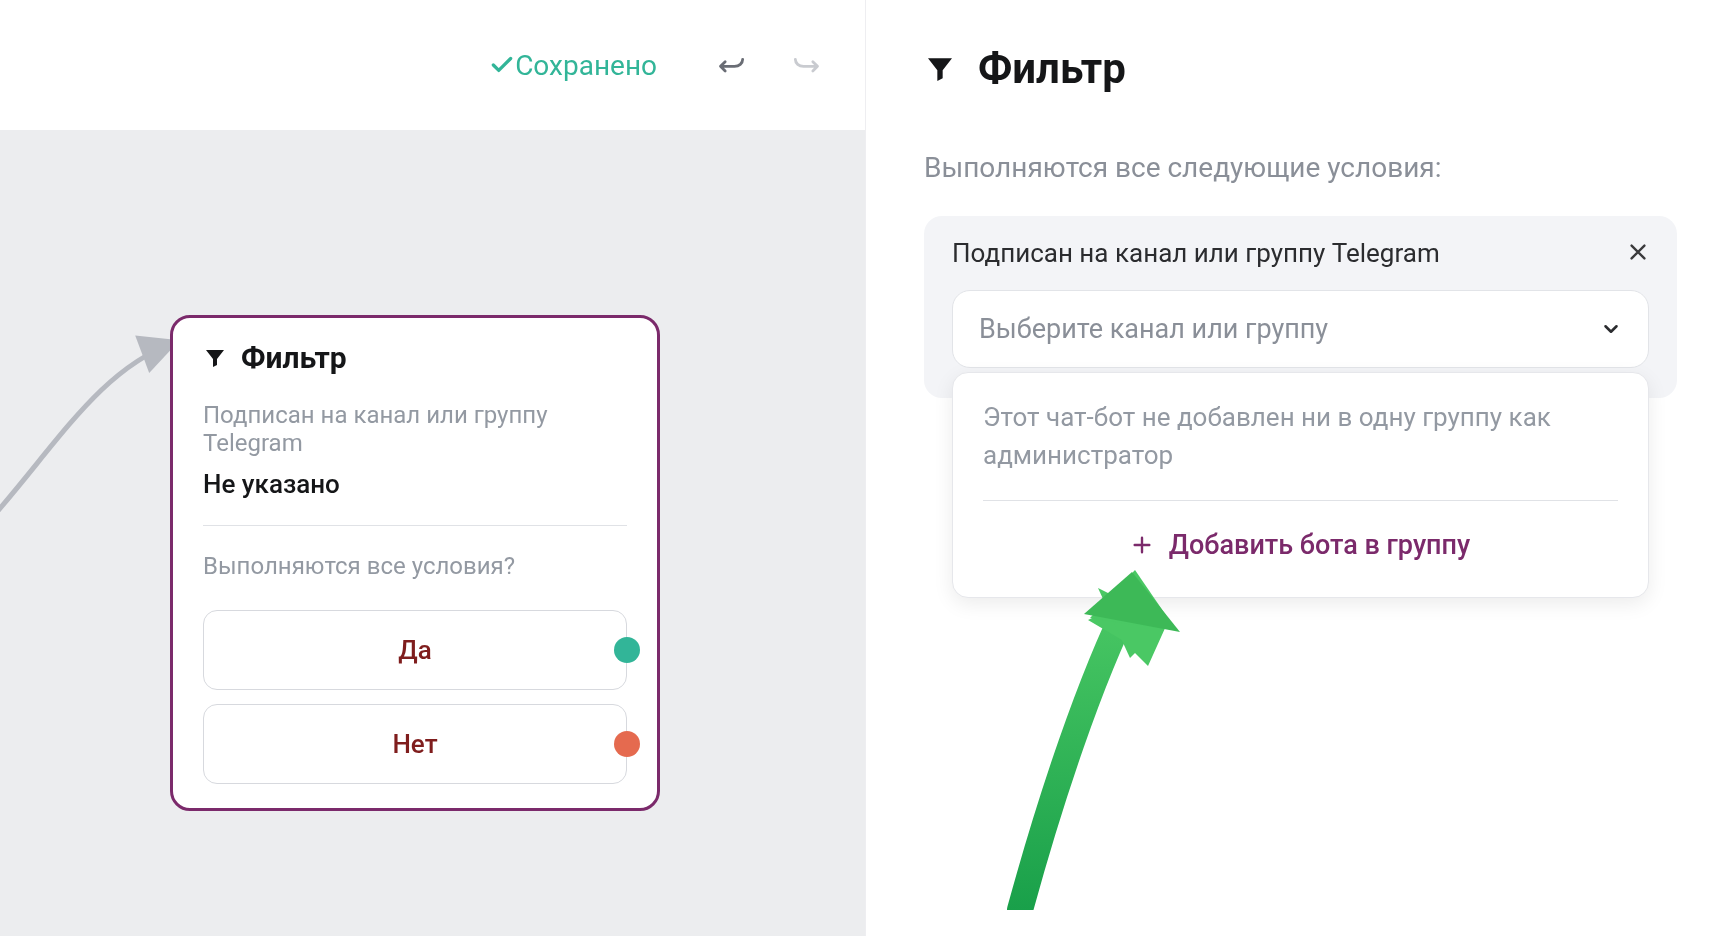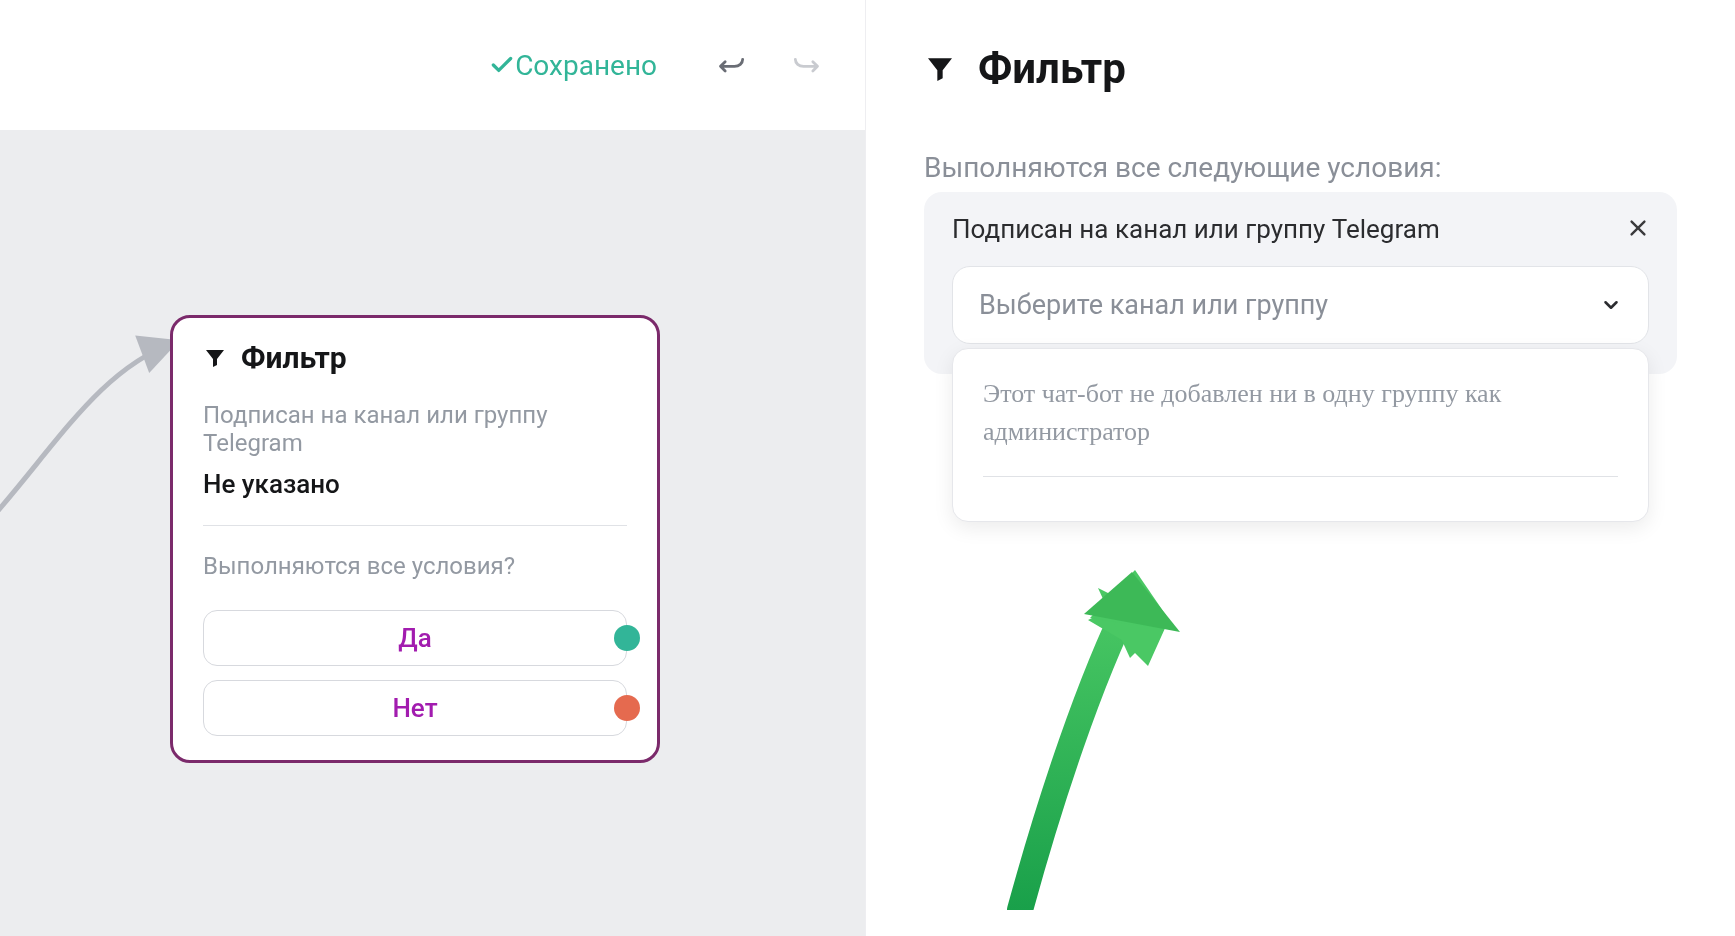--- a/index.html
+++ b/index.html
@@ -73,25 +73,25 @@
 .filter-card hr {
   border: none; border-top: 1px solid #e0e2e6; margin: 26px 0;
 }
 .filter-card-q {
   color: #9399a2; font-size: 24px; margin-bottom: 30px;
 }
 .branch-btn {
   display: block; width: 100%;
   text-align: center;
   font-size: 26px; font-weight: 500;
-  color: #a21caf;
+  color: #7f1d1d;
   background: #fff;
   border: 1px solid #d7d9de;
   border-radius: 14px;
-  padding: 12px 0;
+  padding: 24px 0;
   position: relative;
   margin-bottom: 14px;
 }
 .branch-btn:last-child { margin-bottom: 0; }
 .branch-dot {
   position: absolute;
   right: -14px; top: 50%;
   transform: translateY(-50%);
   width: 26px; height: 26px;
   border-radius: 50%;
@@ -109,21 +109,21 @@
   padding: 44px 58px;
 }
 .panel-title {
   display: flex; align-items: center; gap: 22px;
   font-size: 42px; font-weight: 700;
   color: #151618;
   margin-bottom: 58px;
 }
 .panel-subtext {
   color: #8a8f98; font-size: 28px;
-  margin-bottom: 8px;
+  margin-bottom: 32px;
 }
 .cond-group {
   background: #f3f4f7;
   border-radius: 18px;
   padding: 22px 28px 30px;
   position: relative;
 }
 .cond-header {
   display: flex; justify-content: space-between; align-items: center;
   margin-bottom: 22px;
@@ -156,21 +156,20 @@
   border-radius: 16px;
   box-shadow: 0 6px 20px rgba(0,0,0,0.08);
   padding: 26px 30px;
   z-index: 2;
 }
 .popover-msg {
   color: #9399a2; font-size: 26px; line-height: 1.45;
   border-bottom: 1px solid #e0e2e6;
   padding-bottom: 26px;
   margin-bottom: 18px;
-  font-family: Liberation Serif, serif;
 }
 .add-bot-btn {
   display: flex; align-items: center; justify-content: center;
   gap: 16px;
   color: #7b2a6b;
   font-size: 27px; font-weight: 500;
   cursor: pointer;
   padding: 10px 0;
 }
 .add-bot-btn svg { stroke: #7b2a6b; }
@@ -260,20 +259,26 @@
     </div>
     <div class="dropdown">
       <span>Выберите канал или группу</span>
       <svg width="22" height="22" viewBox="0 0 24 24" fill="none" stroke="#2b2c2f" stroke-width="2.8" stroke-linecap="round" stroke-linejoin="round">
           <polyline points="6 9 12 15 18 9"></polyline>
         </svg>
     </div>
 
     <div class="dropdown-popover">
       <div class="popover-msg">Этот чат-бот не добавлен ни в одну группу как администратор</div>
+      <div class="add-bot-btn">
+        <svg width="22" height="22" viewBox="0 0 24 24" fill="none" stroke-width="2.6" stroke-linecap="round">
+            <path d="M12 4v16M4 12h16"></path>
+          </svg>
+        <span>Добавить бота в группу</span>
+      </div>
     </div>
   </div>
 </div>
 
 <svg class="arrow-annotation" viewBox="0 0 200 340">
   <defs>
     <linearGradient id="g" x1="0" y1="1" x2="0" y2="0">
       <stop offset="0" stop-color="#19a04a"></stop>
       <stop offset="1" stop-color="#4ac864"></stop>
     </linearGradient>

